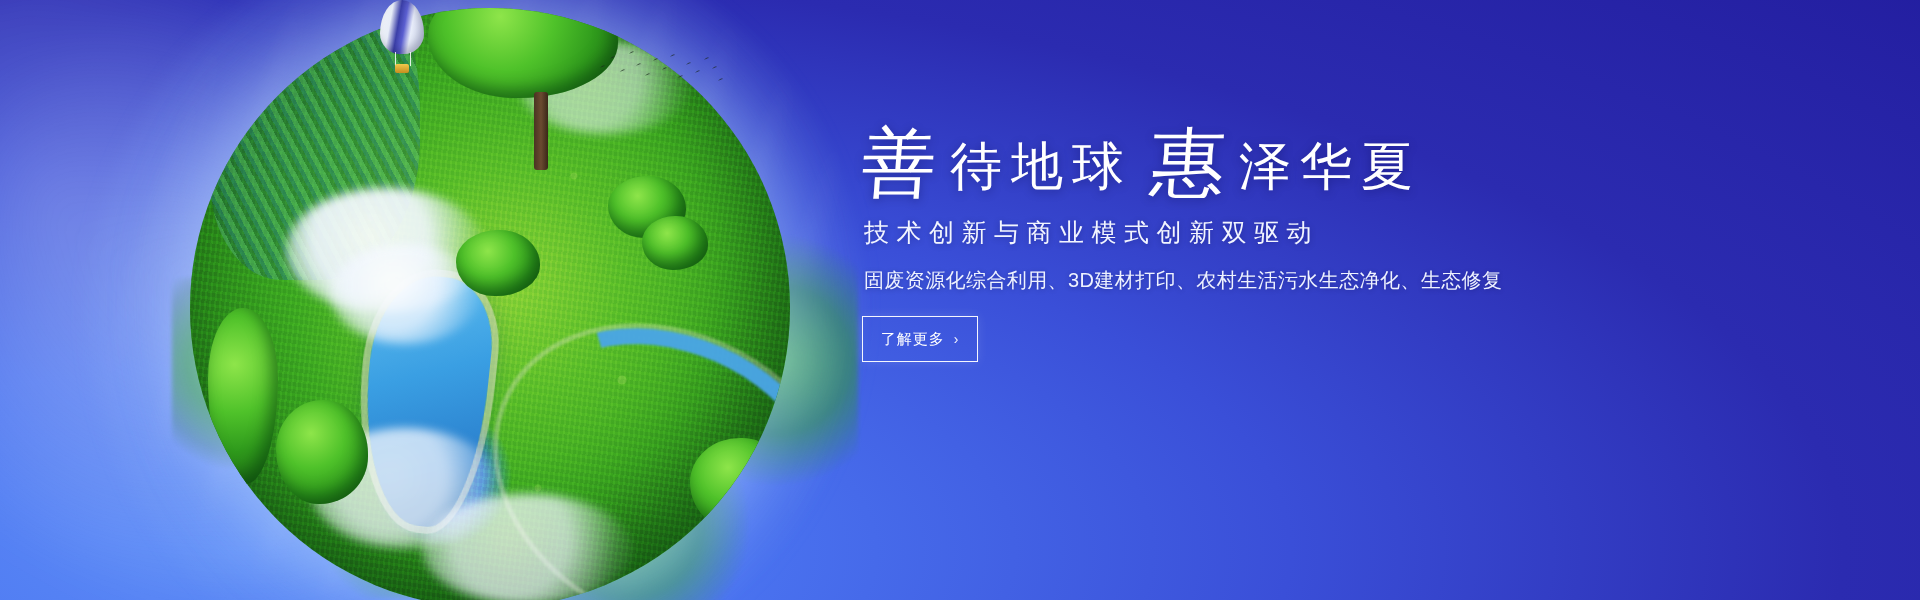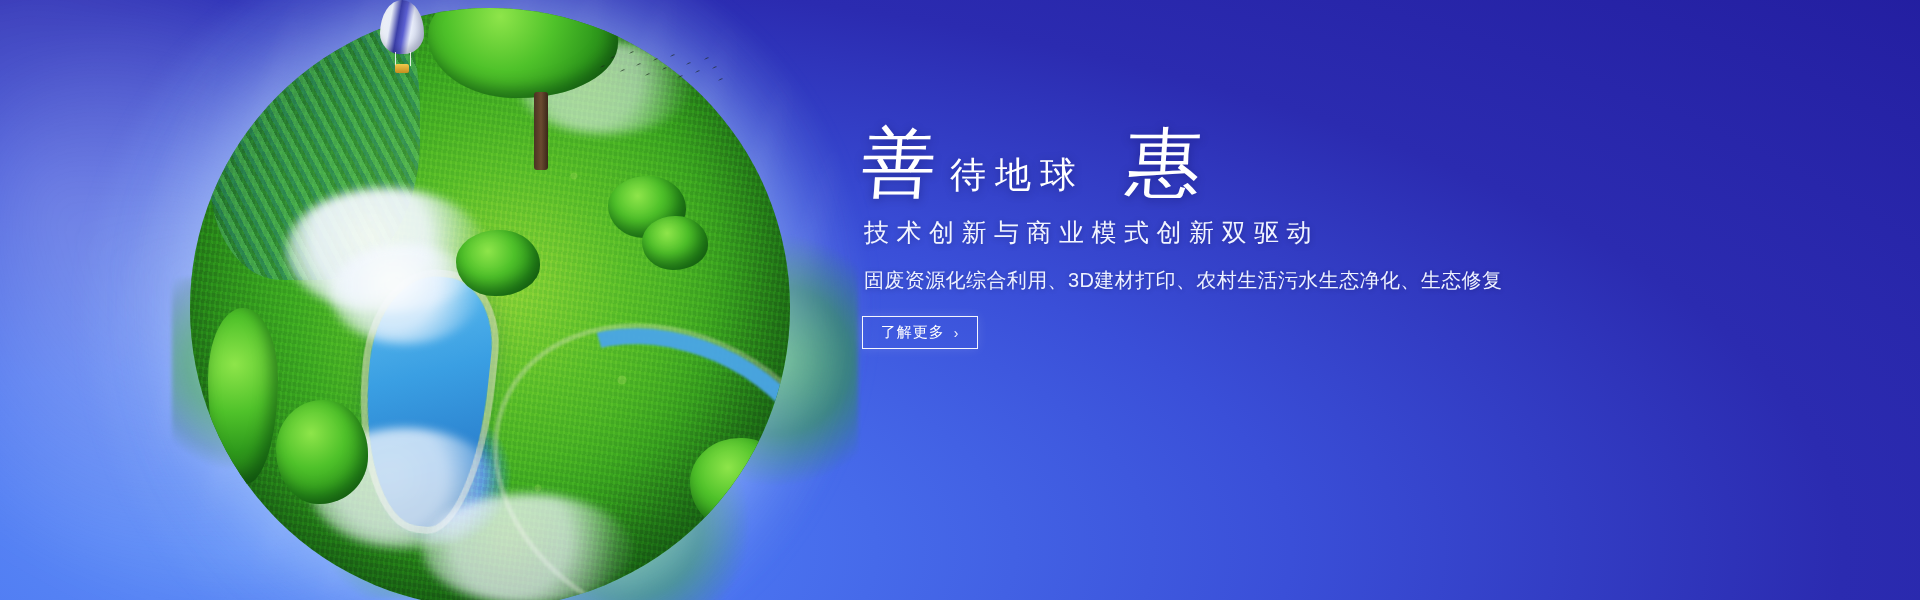--- a/index.html
+++ b/index.html
@@ -166,37 +166,37 @@
     line-height:1;margin:0;font-weight:400;
     text-shadow:0 2px 10px rgba(0,0,60,.35);
   }
   .hl-big{
     font-family:"Liberation Serif","DejaVu Serif",serif;
     font-size:74px;letter-spacing:2px;font-weight:400;
     transform:skewX(-4deg);
   }
   .hl-small{
     font-family:"Liberation Serif","DejaVu Serif",serif;
-    font-size:36px;letter-spacing:9px;font-weight:400;
+    font-size:52px;letter-spacing:9px;font-weight:400;
     padding-left:12px;padding-bottom:7px;
   }
   .hl-gap{display:inline-block;width:42px;}
   .subtitle{
     margin:16px 0 3px 2px;font-size:25px;letter-spacing:7.5px;
     color:#f2f5ff;font-weight:400;white-space:nowrap;
     text-shadow:0 1px 6px rgba(0,0,60,.3);
   }
   .desc{
     margin:18px 0 0 2px;font-size:20px;letter-spacing:.4px;
     color:#eef2ff;white-space:nowrap;
     text-shadow:0 1px 5px rgba(0,0,60,.3);
   }
   .cta{
     margin-top:22px;display:inline-flex;align-items:center;justify-content:center;
-    gap:9px;width:116px;height:33px;
+    gap:9px;width:116px;height:46px;
     border:1px solid rgba(255,255,255,.95);
     color:#fff;font-size:15px;letter-spacing:1px;
     background:transparent;cursor:pointer;
     box-shadow:0 0 10px rgba(255,255,255,.12);
   }
   .cta .chev{font-size:14px;line-height:1;opacity:.95;}
 </style>
 </head>
 <body>
 
@@ -278,20 +278,21 @@
     </svg>
   </div>
 
   <div class="content">
 
     <h1 class="headline">
       <span class="hl-big">善</span>
       <span class="hl-small">待地球</span>
       <span class="hl-gap"></span>
       <span class="hl-big">惠</span>
+      <span class="hl-small">泽华夏</span>
     </h1>
 
     <div class="subtitle">技术创新与商业模式创新双驱动</div>
 
     <div class="desc">固废资源化综合利用、3D建材打印、农村生活污水生态净化、生态修复</div>
 
     <button class="cta">
       <span>了解更多</span>
       <span class="chev">›</span>
     </button>

